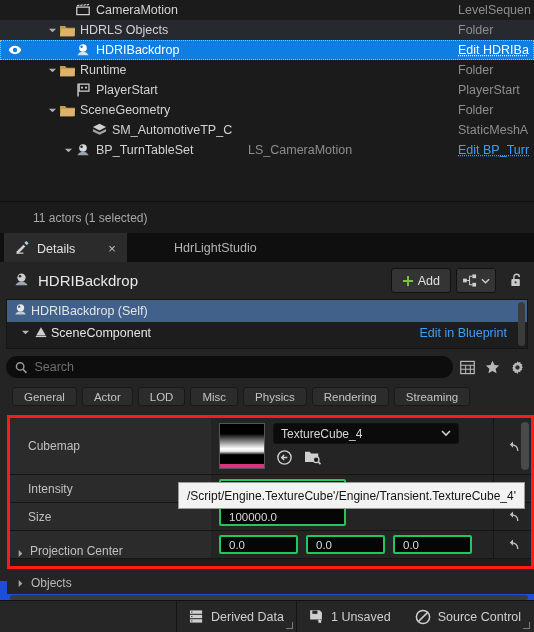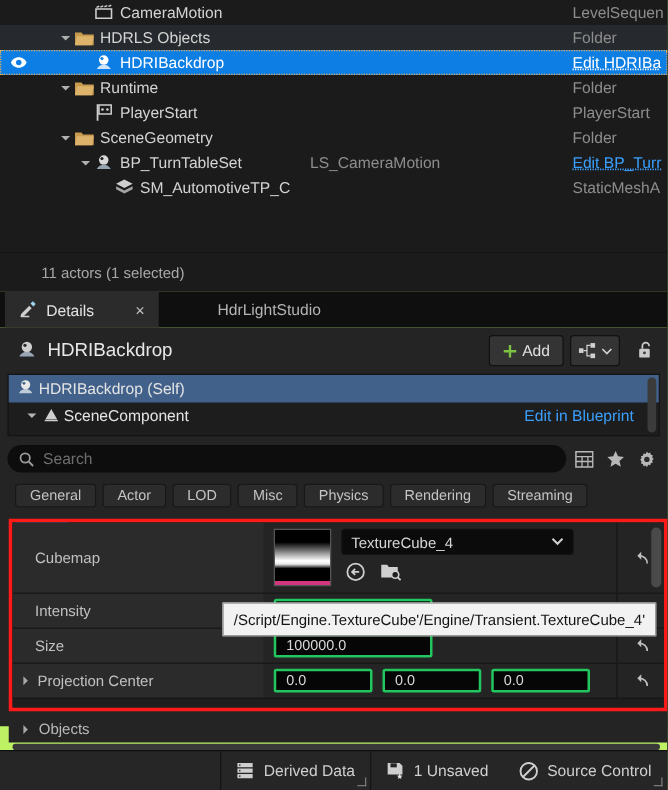--- a/index.html
+++ b/index.html
@@ -4,21 +4,21 @@
 <style>
   * { box-sizing: border-box; margin: 0; padding: 0; }
   html, body {
     width: 534px; height: 632px;
     background: #151515;
     font-family: "Liberation Sans", sans-serif;
     font-size: 12px;
     color: #c8c8c8;
     overflow: hidden;
   }
-  .app { position: relative; width: 534px; height: 632px; background: #bef264; }
+  .app { position: relative; width: 534px; height: 632px; background: #1d4ed8; }
 
   
   .outliner { position: absolute; left: 0; top: 0; width: 534px; height: 201px; background: #1b1b1b; overflow: hidden; }
   .row { position: relative; height: 20px; display: flex; align-items: center; white-space: nowrap; }
   .row.alt { background: #262a2e; }
   .row.selected { background: #0d7ee3; }
   .row.selected .r-label, .row.selected .r-type { color: #ffffff; }
   .row.selected .r-type { text-decoration: underline; text-decoration-style: dotted; }
   .focus-ring { position: absolute; inset: 0; border: 1px dotted #e0b060; pointer-events: none; }
   .eye { position: absolute; left: 8px; top: 3px; width: 14px; height: 14px; }
@@ -69,21 +69,21 @@
   .chips { display: flex; flex-wrap: wrap; gap: 5px; padding: 6px 6px 0 12px; }
   .chip { height: 19px; padding: 0 11px; background: #2c2c2c; border: 1px solid #181818; border-radius: 3px;
     display: flex; align-items: center; color: #c4c4c4; font-size: 11.5px; }
   .chip.active { background: #0d7ee3; border-color: #0d7ee3; color: #ffffff; padding: 0 14px; }
 
   
   .props { position: absolute; left: 7px; top: 153px; width: 527px; height: 154px; border: 3px solid #ff1a1a; }
   .props-in { position: absolute; inset: 0; background: #1e1e1e; overflow: hidden; }
   .prow { position: relative; display: flex; align-items: stretch; border-bottom: 1px solid #151515; }
   .pname { width: 201px; flex: none; background: #2b2b2b; display: flex; align-items: center; padding-left: 18px; color: #c0c0c0; font-size: 12px; }
-  .pname.expand { padding-left: 6px; gap: 5px; }
+  .pname.expand { padding-left: 6px; gap: 5px; align-items: flex-end; }
   .pval { flex: 1; background: #242424; display: flex; align-items: center; padding-left: 8px; gap: 8px; position: relative; }
   .preset { width: 38px; flex: none; background: #242424; display: flex; align-items: center; justify-content: center; border-left: 1px solid #151515; }
   .numfield { height: 19px; background: #060606; border: 2px solid #22c55e; border-radius: 2px; display: flex; align-items: center; padding-left: 8px; color: #d8d8d8; font-size: 11.5px; }
   .thumb { width: 46px; height: 46px; flex: none; border: 1px solid #555; }
   .thumb-grad { width: 100%; height: 100%; background: linear-gradient(to bottom, #000 0%, #000 22%, #ffffff 56%, #e8e8e8 62%, #000 70%, #000 92%, #d4357f 92%, #d4357f 100%); }
   .cbcol { display: flex; flex-direction: column; gap: 5px; }
   .ddown { width: 186px; height: 21px; background: #0b0b0b; border: 1px solid #121212; border-radius: 3px;
     display: flex; align-items: center; padding: 0 7px; color: #d6d6d6; font-size: 12px; justify-content: space-between; }
   .micro { display: flex; gap: 11px; padding-left: 3px; }
   .props-sb { position: absolute; right: 2px; top: 4px; width: 8px; height: 48px; background: #4a4a4a; border-radius: 4px; }
@@ -209,51 +209,51 @@
             <path d="M2.6 6.4H17l-1.6 7.6H1z" fill="#ddb36c"></path>
           </svg>
         </span>
     <span class="r-label">SceneGeometry</span>
 
     <span class="r-type ">Folder</span>
 
   </div>
       <div class="row  ">
 
+    <span class="indent" style="width:78px"></span>
+    <span class="tri"></span>
+    <span class="ricon">
+          <svg width="17" height="16" viewBox="0 0 18 17">
+            <path d="M9 1.8l7 3.6-7 3.6-7-3.6z" fill="#cfcfcf"></path>
+            <path d="M2 7.4l7 3.6 7-3.6v2.6l-7 3.6-7-3.6z" fill="#a5a5a5"></path>
+          </svg>
+        </span>
+    <span class="r-label">SM_AutomotiveTP_C</span>
+
+    <span class="r-type ">StaticMeshA</span>
+
+  </div>
+      <div class="row  ">
+
     <span class="indent" style="width:62px"></span>
     <span class="tri">
           <svg width="9" height="9" viewBox="0 0 10 10">
             <path d="M1 3l4 4 4-4z" fill="#b0b0b0"></path>
           </svg>
         </span>
     <span class="ricon">
           <svg width="16" height="16" viewBox="0 0 18 18">
             <circle cx="9" cy="6.8" r="4.3" fill="#d8d8d8"></circle>
             <circle cx="7.4" cy="5.4" r="1.4" fill="#1b1b1b"></circle>
             <path d="M2.7 14.8c1.4-2.5 3.6-3.8 6.3-3.8s4.9 1.3 6.3 3.8z" fill="#96a3b2"></path>
           </svg>
         </span>
     <span class="r-label">BP_TurnTableSet</span>
     <span class="r-mid">LS_CameraMotion</span>
     <span class="r-type link">Edit BP_Turr</span>
-
-  </div>
-      <div class="row  ">
-
-    <span class="indent" style="width:78px"></span>
-    <span class="tri"></span>
-    <span class="ricon">
-          <svg width="17" height="16" viewBox="0 0 18 17">
-            <path d="M9 1.8l7 3.6-7 3.6-7-3.6z" fill="#cfcfcf"></path>
-            <path d="M2 7.4l7 3.6 7-3.6v2.6l-7 3.6-7-3.6z" fill="#a5a5a5"></path>
-          </svg>
-        </span>
-    <span class="r-label">SM_AutomotiveTP_C</span>
-
-    <span class="r-type ">StaticMeshA</span>
 
   </div>
     </div>
 
   <div class="status-actors">
     <span>11 actors (1 selected)</span>
   </div>
 
   <div class="tabbar">
     <div class="tab inactive">

